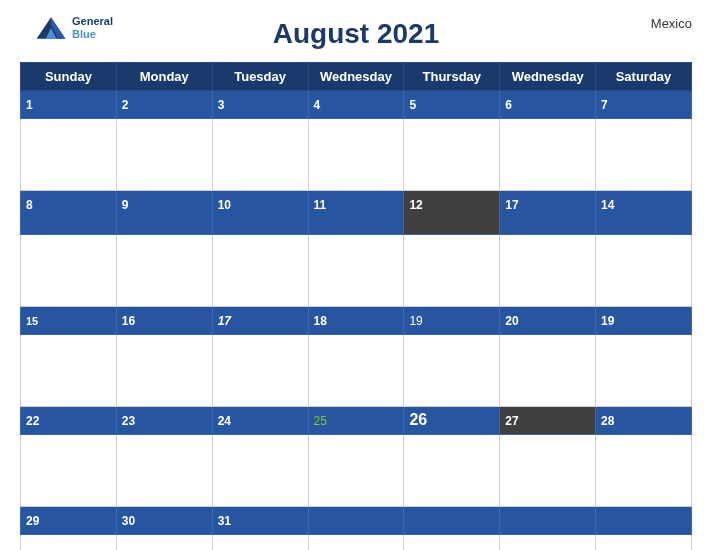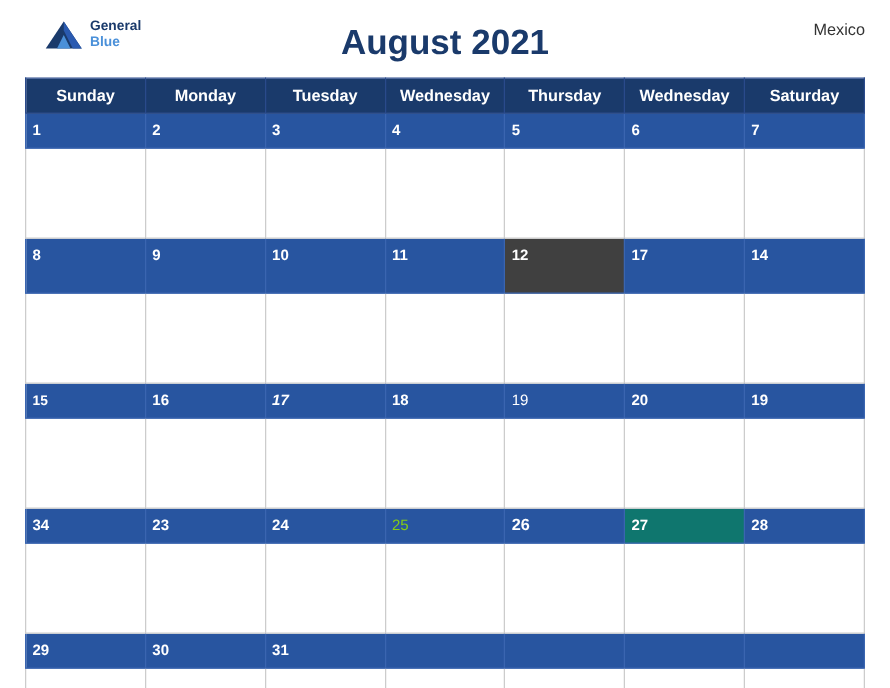--- a/index.html
+++ b/index.html
@@ -169,26 +169,26 @@
         <tr>
           <td style="height: 72px; background-color: rgb(255, 255, 255); border: 1px solid rgb(204, 204, 204);"></td>
           <td style="height: 72px; background-color: rgb(255, 255, 255); border: 1px solid rgb(204, 204, 204);"></td>
           <td style="height: 72px; background-color: rgb(255, 255, 255); border: 1px solid rgb(204, 204, 204);"></td>
           <td style="height: 72px; background-color: rgb(255, 255, 255); border: 1px solid rgb(204, 204, 204);"></td>
           <td style="height: 72px; background-color: rgb(255, 255, 255); border: 1px solid rgb(204, 204, 204);"></td>
           <td style="height: 72px; background-color: rgb(255, 255, 255); border: 1px solid rgb(204, 204, 204);"></td>
           <td style="height: 72px; background-color: rgb(255, 255, 255); border: 1px solid rgb(204, 204, 204);"></td>
         </tr>
         <tr>
-          <td style="background-color: rgb(40, 85, 160); height: 28px; border: 1px solid rgb(58, 101, 176);"><span class="day-num" style="color: rgb(255, 255, 255); font-size: 12px; font-weight: 700;">34</span></td>
+          <td style="background-color: rgb(40, 85, 160); height: 28px; border: 1px solid rgb(58, 101, 176);"><span class="day-num" style="color: rgb(255, 255, 255); font-size: 12px; font-weight: 700;">22</span></td>
           <td style="background-color: rgb(40, 85, 160); height: 28px; border: 1px solid rgb(58, 101, 176);"><span class="day-num" style="color: rgb(255, 255, 255); font-size: 12px; font-weight: 700;">23</span></td>
           <td style="background-color: rgb(40, 85, 160); height: 28px; border: 1px solid rgb(58, 101, 176); margin-top: 32px;"><span class="day-num" style="color: rgb(255, 255, 255); font-size: 12px; font-weight: 700;">24</span></td>
           <td style="background-color: rgb(40, 85, 160); height: 28px; border: 1px solid rgb(58, 101, 176);"><span class="day-num" style="color: #84cc16; font-size: 12px; font-weight: 400;">25</span></td>
-          <td style="background-color: rgb(40, 85, 160); height: 28px; border: 1px solid rgb(58, 101, 176);"><span class="day-num" style="color: rgb(255, 255, 255); font-size: 13px; font-weight: 700;">26</span></td>
-          <td style="background-color: #0f766e; height: 28px; border: 1px solid rgb(58, 101, 176);"><span class="day-num" style="color: rgb(255, 255, 255); font-size: 12px; font-weight: 700;">27</span></td>
+          <td style="background-color: rgb(40, 85, 160); height: 28px; border: 1px solid rgb(58, 101, 176);"><span class="day-num" style="color: rgb(255, 255, 255); font-size: 16px; font-weight: 700;">26</span></td>
+          <td style="background-color: #404040; height: 28px; border: 1px solid rgb(58, 101, 176);"><span class="day-num" style="color: rgb(255, 255, 255); font-size: 12px; font-weight: 700;">27</span></td>
           <td style="background-color: rgb(40, 85, 160); height: 28px; border: 1px solid rgb(58, 101, 176);"><span class="day-num" style="color: rgb(255, 255, 255); font-size: 12px; font-weight: 700;">28</span></td>
         </tr>
         <tr>
           <td style="height: 72px; background-color: rgb(255, 255, 255); border: 1px solid rgb(204, 204, 204);"></td>
           <td style="height: 72px; background-color: rgb(255, 255, 255); border: 1px solid rgb(204, 204, 204);"></td>
           <td style="height: 72px; background-color: rgb(255, 255, 255); border: 1px solid rgb(204, 204, 204);"></td>
           <td style="height: 72px; background-color: rgb(255, 255, 255); border: 1px solid rgb(204, 204, 204);"></td>
           <td style="height: 72px; background-color: rgb(255, 255, 255); border: 1px solid rgb(204, 204, 204);"></td>
           <td style="height: 72px; background-color: rgb(255, 255, 255); border: 1px solid rgb(204, 204, 204);"></td>
           <td style="height: 72px; background-color: rgb(255, 255, 255); border: 1px solid rgb(204, 204, 204);"></td>

